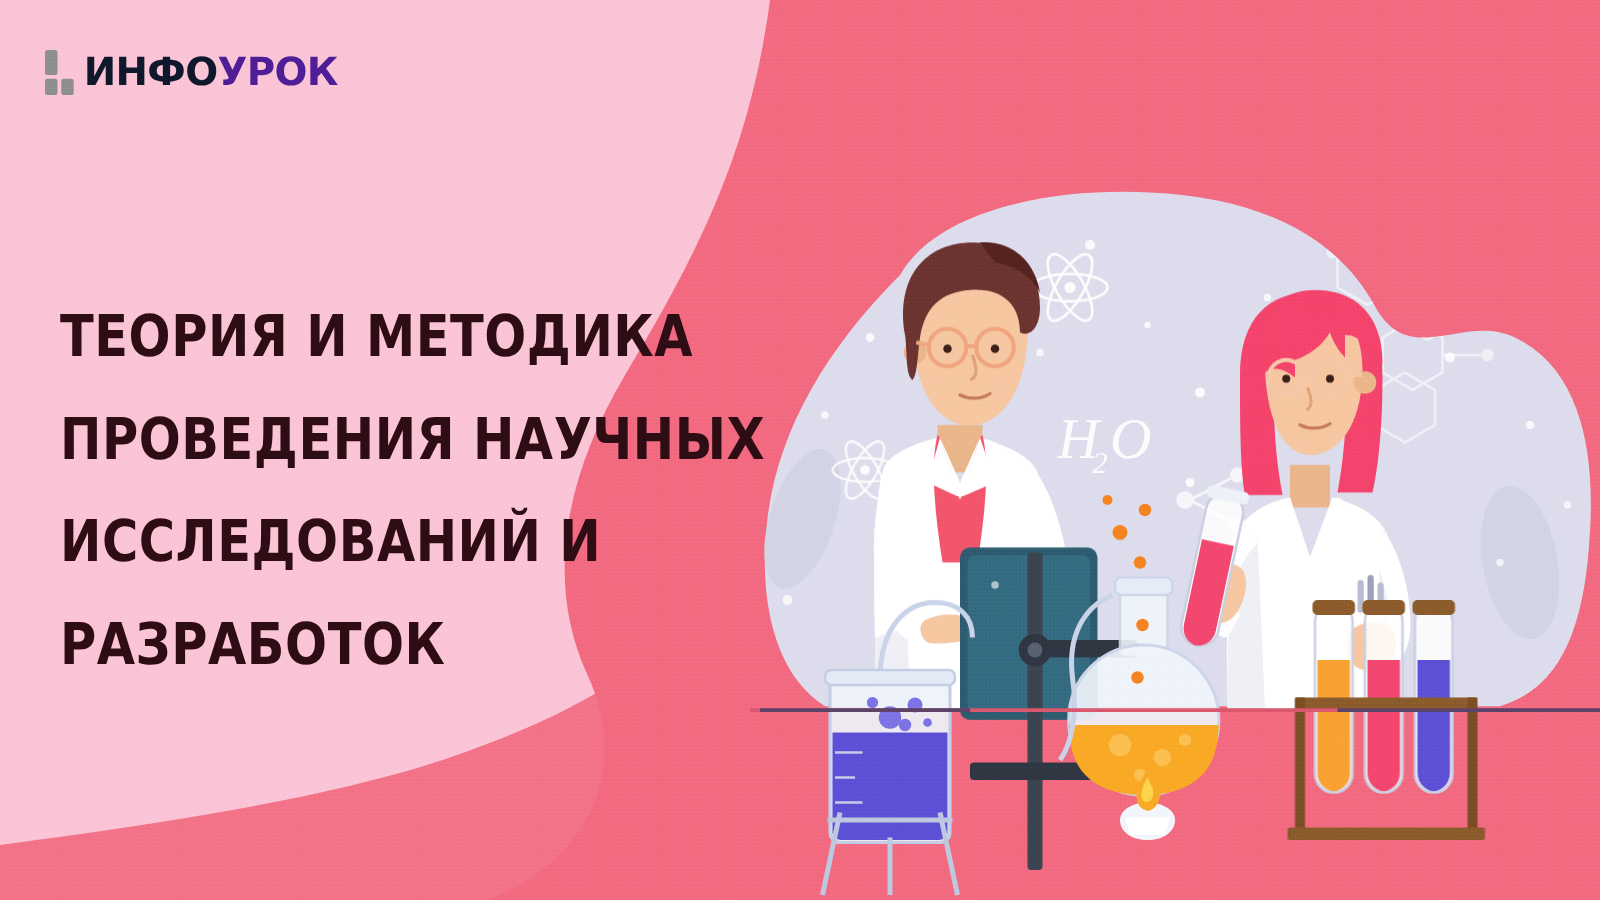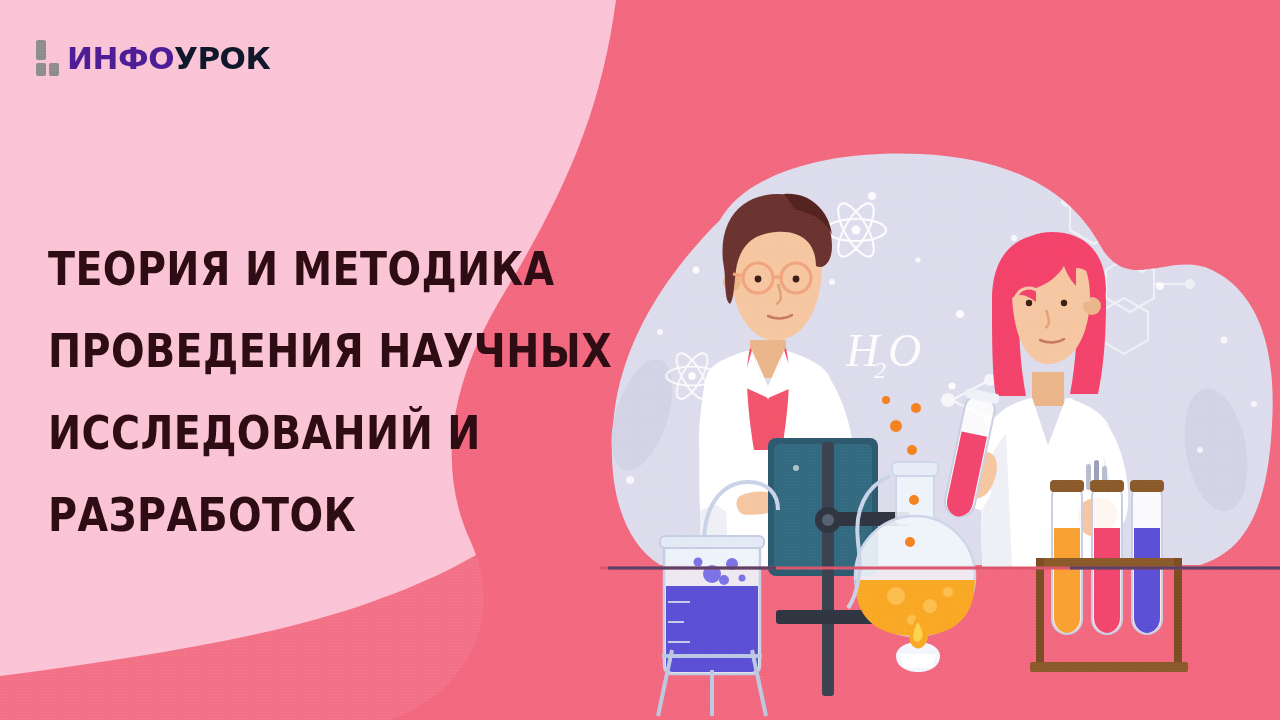--- a/index.html
+++ b/index.html
@@ -44,22 +44,22 @@
   #logo-mark { position:relative; width:24px; height:36px; }
   #logo-mark i { position:absolute; background:#8d8d8d; display:block; }
   #logo-mark i.b1 { left:0;   top:0;   width:10px; height:20px; border-radius:2px 2px 2px 2px; }
   #logo-mark i.b2 { left:0;   top:23px;width:10px; height:13px; border-radius:2px; }
   #logo-mark i.b3 { left:13px;top:23px;width:10px; height:13px; border-radius:2px; }
   #logo-text {
     font-family:"DejaVu Sans", sans-serif;
     font-weight:700; font-size:31px; letter-spacing:-0.5px;
     line-height:1; white-space:nowrap;
   }
-  #logo-text .g { color:#4c1d95;margin-top:16px; }
-  #logo-text .k { color:#0f172a; }
+  #logo-text .g { color:#0f172a;margin-top:16px; }
+  #logo-text .k { color:#4c1d95; }
 
   
   #title {
     position:absolute; left:48px; top:228px;
     width:520px;
     z-index:40;
     color:#2d0c14;
     font-family:"DejaVu Sans", sans-serif;
     font-weight:700;
     font-size:46px;

